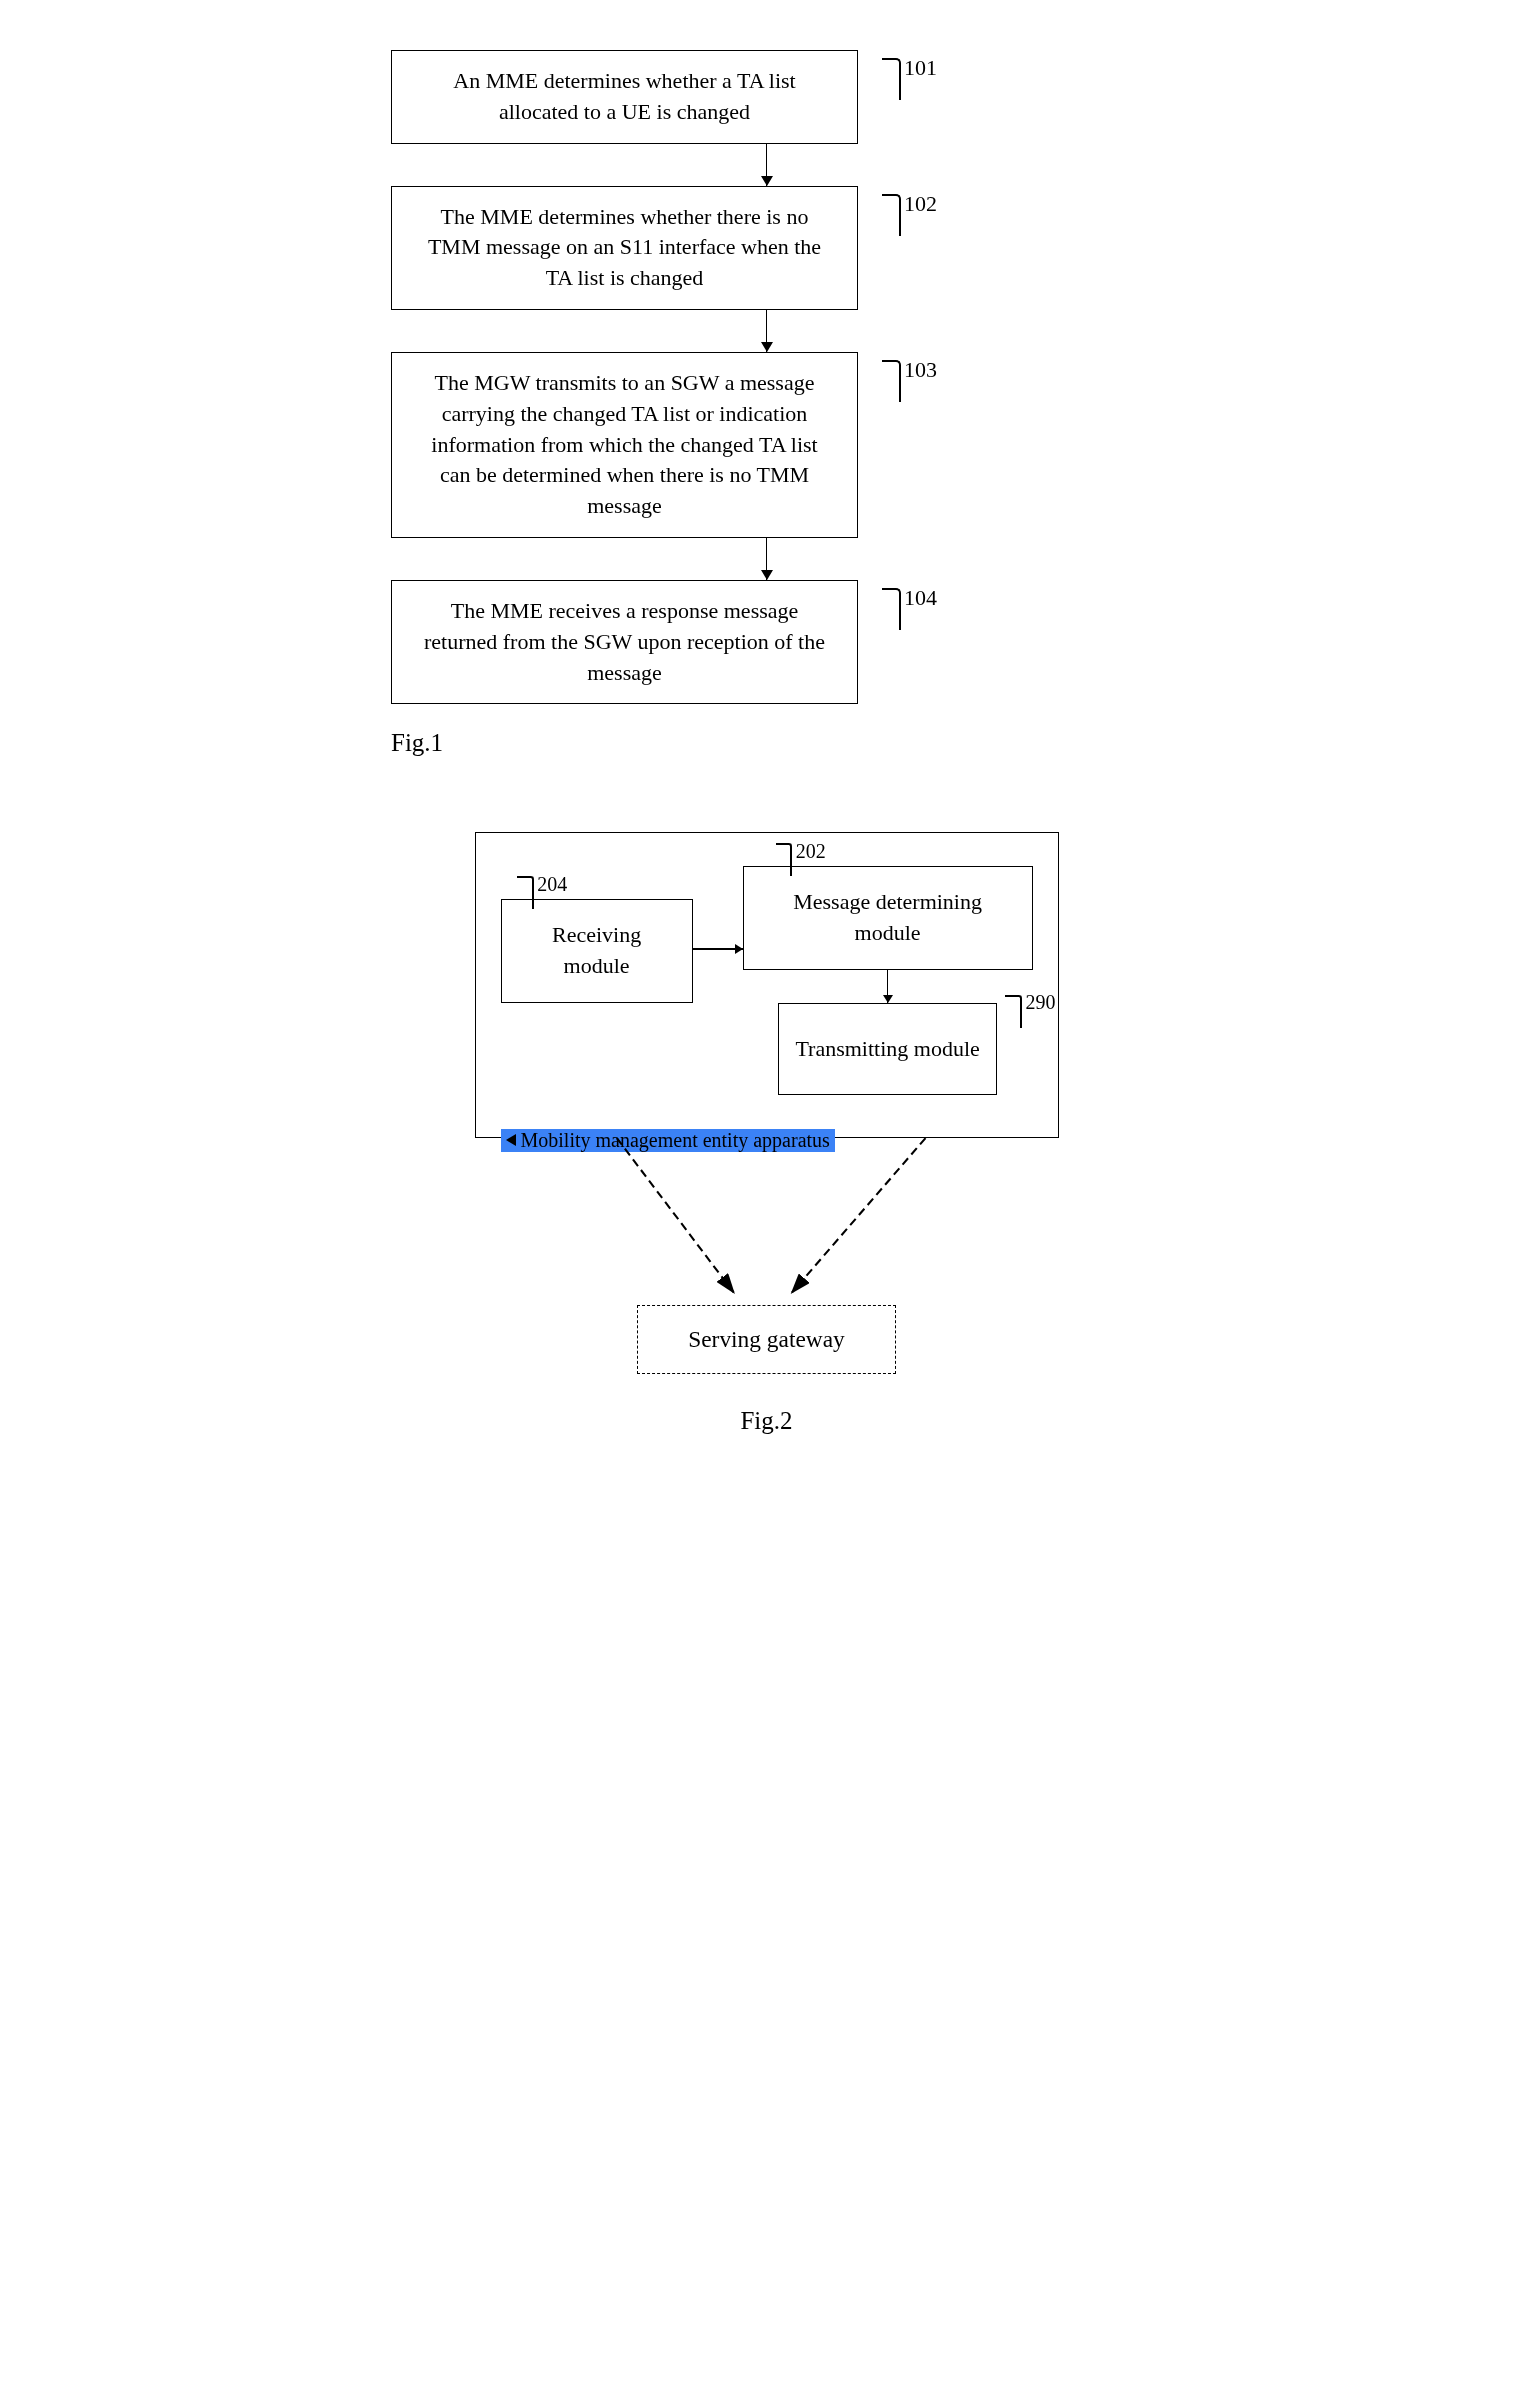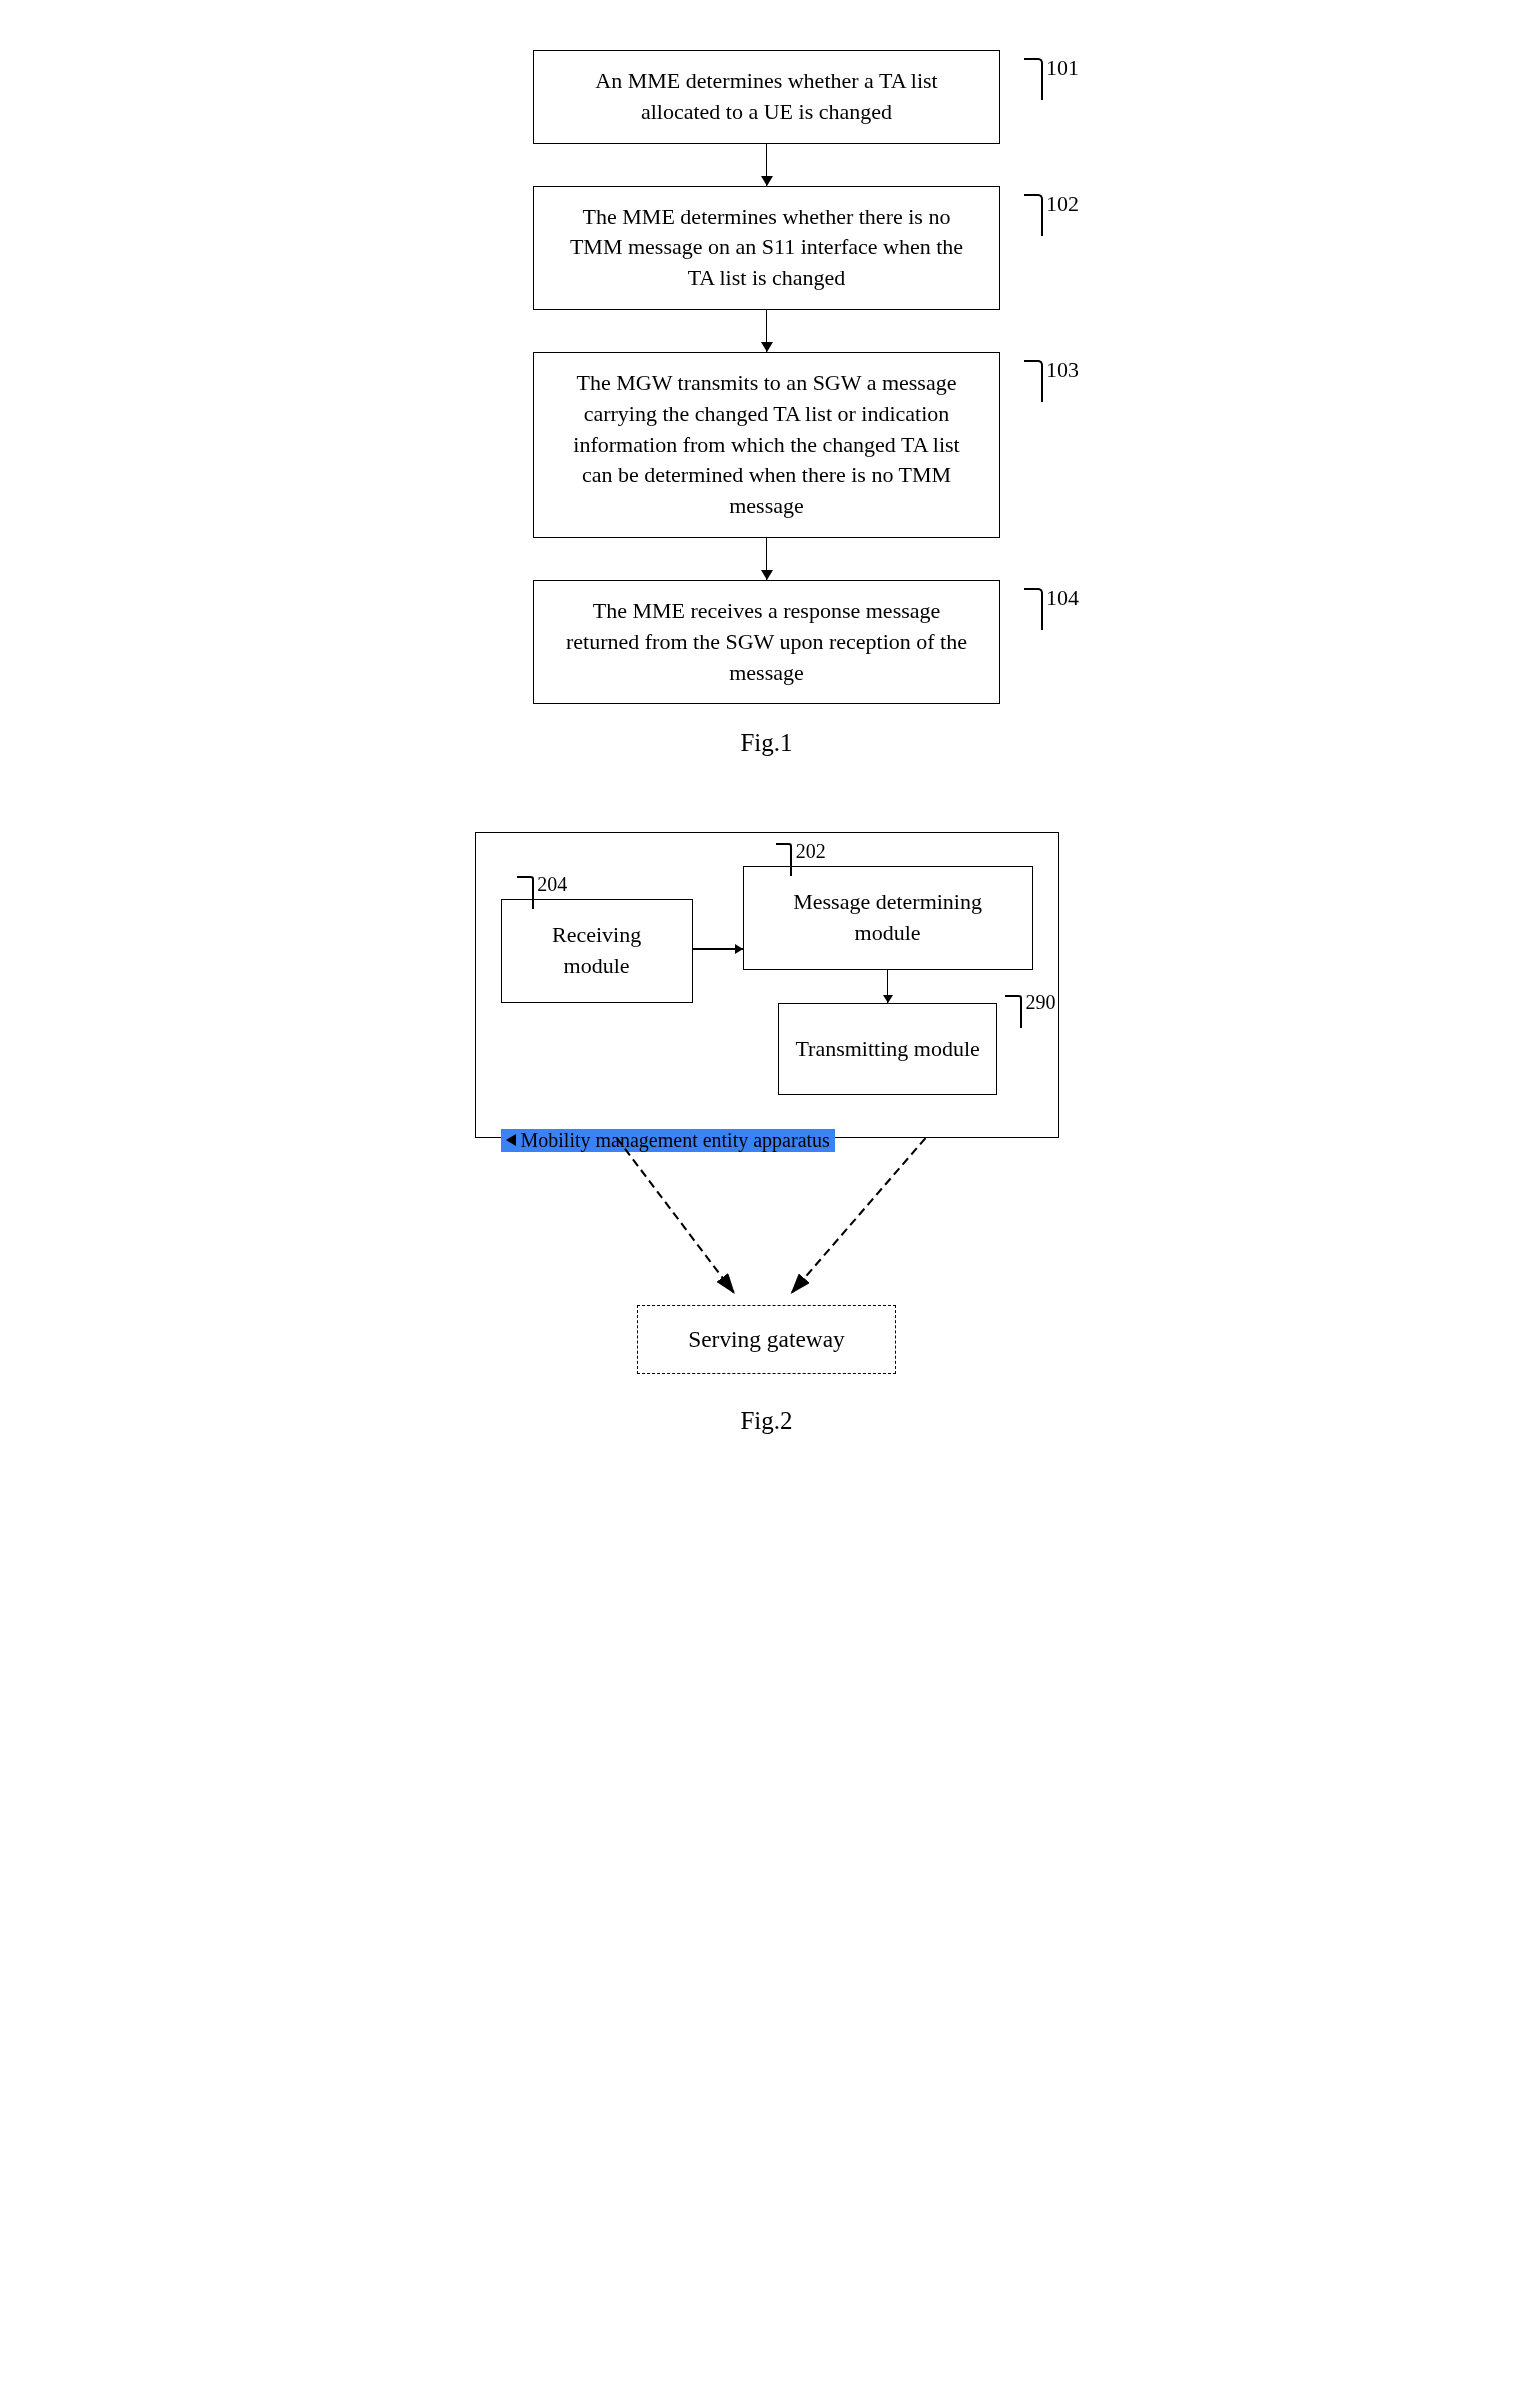--- a/index.html
+++ b/index.html
@@ -23,21 +23,21 @@
       width: 751px;
       display: flex;
       flex-direction: column;
       align-items: center;
     }
 
     
     .fig1-container {
       display: flex;
       flex-direction: column;
-      align-items: center;
+      align-items: flex-start;
       width: 100%;
       margin-bottom: 33px;
     }
 
     .flow-step {
       position: relative;
       display: flex;
       align-items: center;
     }
 

